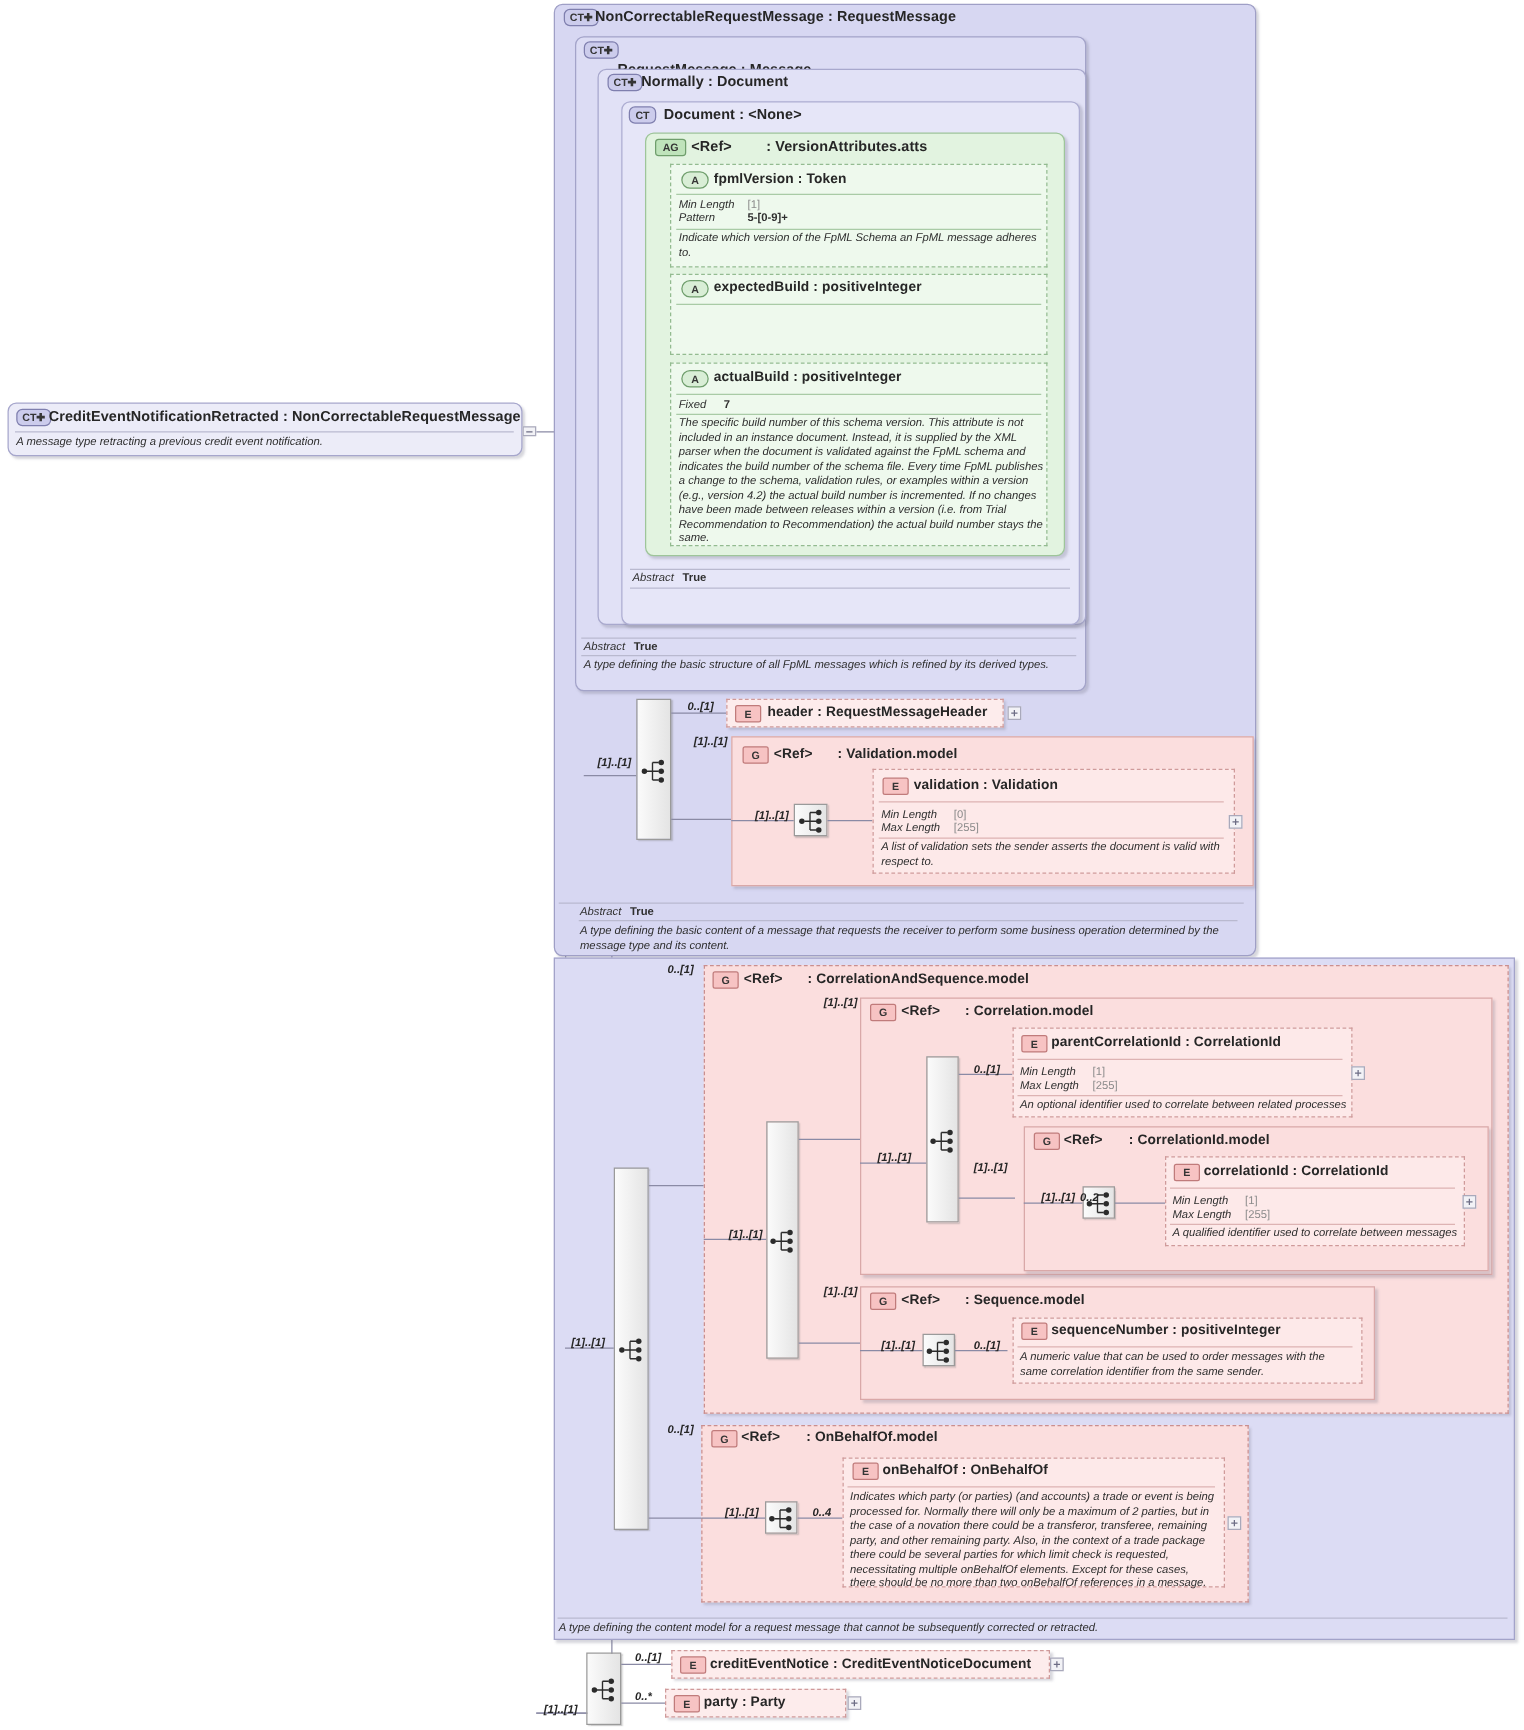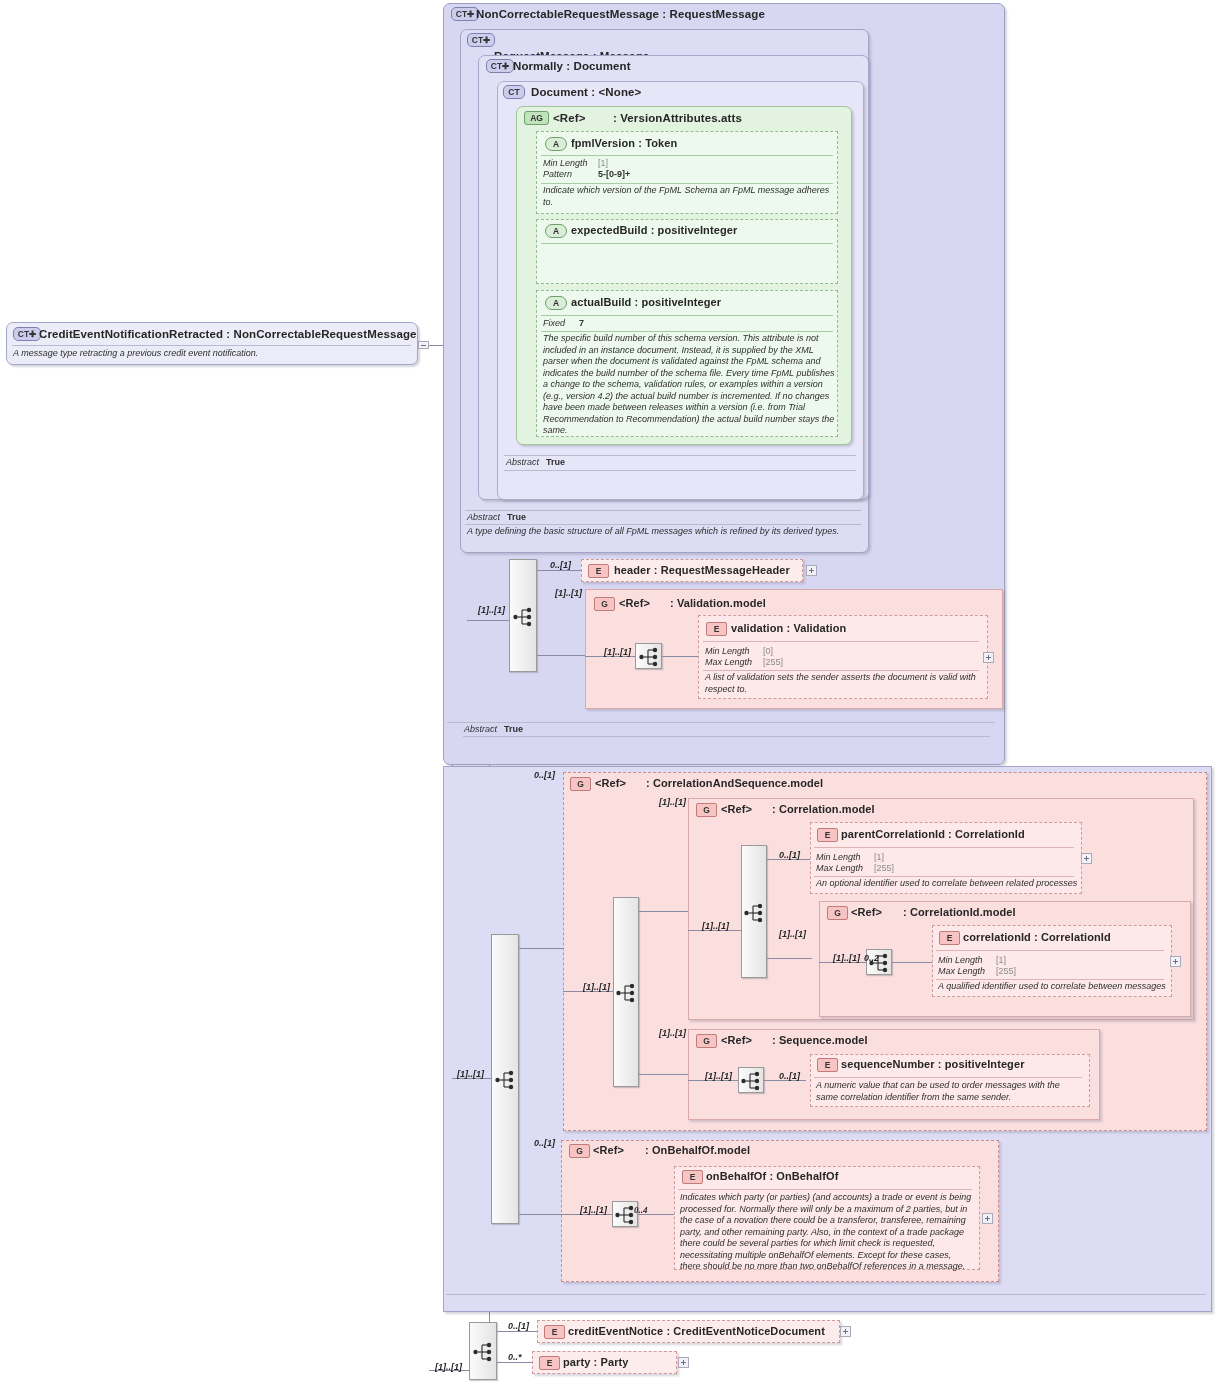--- a/index.html
+++ b/index.html
@@ -254,20 +254,21 @@
   <div class="hr pink" style="left:703px;top:670px;width:276px;"></div>
   <div class="doc" style="left:705px;top:672px;width:272px;">A list of validation sets the sender asserts the document is valid with respect to.</div>
   <div class="plus" style="left:983px;top:652px;"></div>
 
   <div class="hr" style="left:447px;top:722px;width:548px;"></div>
   <div class="facet" style="left:464px;top:724px;">
     <span class="fname">Abstract</span>
     <span class="fvald" style="position:absolute;left:40px;top:0;">True</span>
   </div>
   <div class="hr" style="left:463px;top:736px;width:527px;"></div>
+  <div class="doc" style="left:464px;top:739px;width:527px;">A type defining the basic content of a message that requests the receiver to perform some business operation determined by the message type and its content.</div>
 
   <div class="box ctflat shadow" style="left:443px;top:766px;width:769px;height:546px;"></div>
 
   <div class="ln lnh" style="left:452px;top:1078px;width:39px;"></div>
   <div class="card" style="left:457px;top:1069px;">[1]..[1]</div>
   <div class="seq" style="left:491px;top:934px;width:28px;height:290px;">
     <svg class="seqicon" style="left:3px;top:135px;" width="22" height="20" viewBox="0 0 22 20">
       <circle cx="2.5" cy="10" r="2.2" fill="#2b2b2b"></circle>
       <line x1="4.5" y1="10" x2="9" y2="10" stroke="#2b2b2b" stroke-width="1.1"></line>
       <line x1="9" y1="3" x2="9" y2="17" stroke="#2b2b2b" stroke-width="1.1"></line>
@@ -432,30 +433,31 @@
       <line x1="9" y1="3" x2="9" y2="17" stroke="#2b2b2b" stroke-width="1.1"></line>
       <line x1="9" y1="3" x2="14" y2="3" stroke="#2b2b2b" stroke-width="1.1"></line>
       <line x1="9" y1="10" x2="14" y2="10" stroke="#2b2b2b" stroke-width="1.1"></line>
       <line x1="9" y1="17" x2="14" y2="17" stroke="#2b2b2b" stroke-width="1.1"></line>
       <circle cx="16" cy="3" r="2.2" fill="#2b2b2b"></circle>
       <circle cx="16" cy="10" r="2.2" fill="#2b2b2b"></circle>
       <circle cx="16" cy="17" r="2.2" fill="#2b2b2b"></circle>
     </svg>
   </div>
   <div class="ln lnh" style="left:638px;top:1214px;width:36px;"></div>
-  <div class="card" style="left:634px;top:1205px;font-family:Liberation Serif, serif;">0..4</div>
+  <div class="card" style="left:650px;top:1205px;">0..4</div>
 
   <div class="box elbox" style="left:674px;top:1166px;width:306px;height:104px;"></div>
   <div class="badge e" style="left:682px;top:1170px;">E</div>
   <div class="title sm" style="left:706px;top:1170px;">onBehalfOf : OnBehalfOf</div>
   <div class="hr pink" style="left:678px;top:1189px;width:294px;"></div>
   <div class="doc" style="left:680px;top:1192px;width:292px;">Indicates which party (or parties) (and accounts) a trade or event is being processed for. Normally there will only be a maximum of 2 parties, but in the case of a novation there could be a transferor, transferee, remaining party, and other remaining party. Also, in the context of a trade package there could be several parties for which limit check is requested, necessitating multiple onBehalfOf elements. Except for these cases, there should be no more than two onBehalfOf references in a message.</div>
   <div class="plus" style="left:982px;top:1213px;"></div>
 
   <div class="hr" style="left:446px;top:1294px;width:760px;"></div>
+  <div class="doc" style="left:447px;top:1297px;width:755px;">A type defining the content model for a request message that cannot be subsequently corrected or retracted.</div>
 
   <div class="box rnd rootbox shadow" style="left:6px;top:322px;width:412px;height:43px;"></div>
   <div class="badge ct" style="left:13px;top:327px;">CT✚</div>
   <div class="title" style="left:39px;top:328px;text-align:right;">CreditEventNotificationRetracted : NonCorrectableRequestMessage</div>
   <div class="hr" style="left:12px;top:345px;width:399px;"></div>
   <div class="doc" style="left:13px;top:348px;width:395px;">A message type retracting a previous credit event notification.</div>
   <div class="stub" style="left:418px;top:341px;"></div>
 
   <div class="ln lnh" style="left:429px;top:1370px;width:40px;"></div>
   <div class="card" style="left:435px;top:1362px;">[1]..[1]</div>

